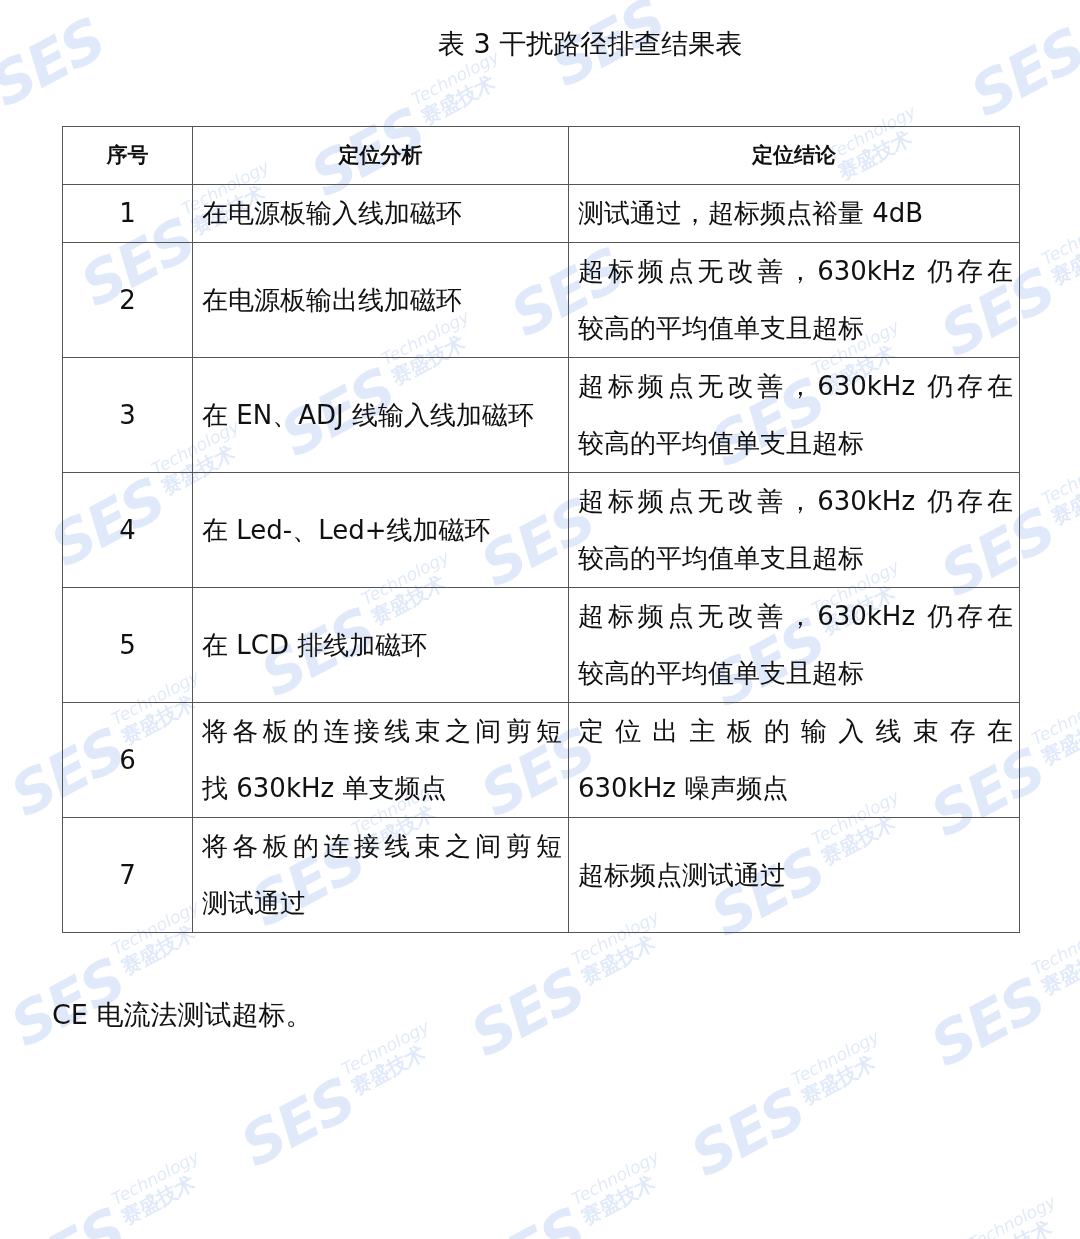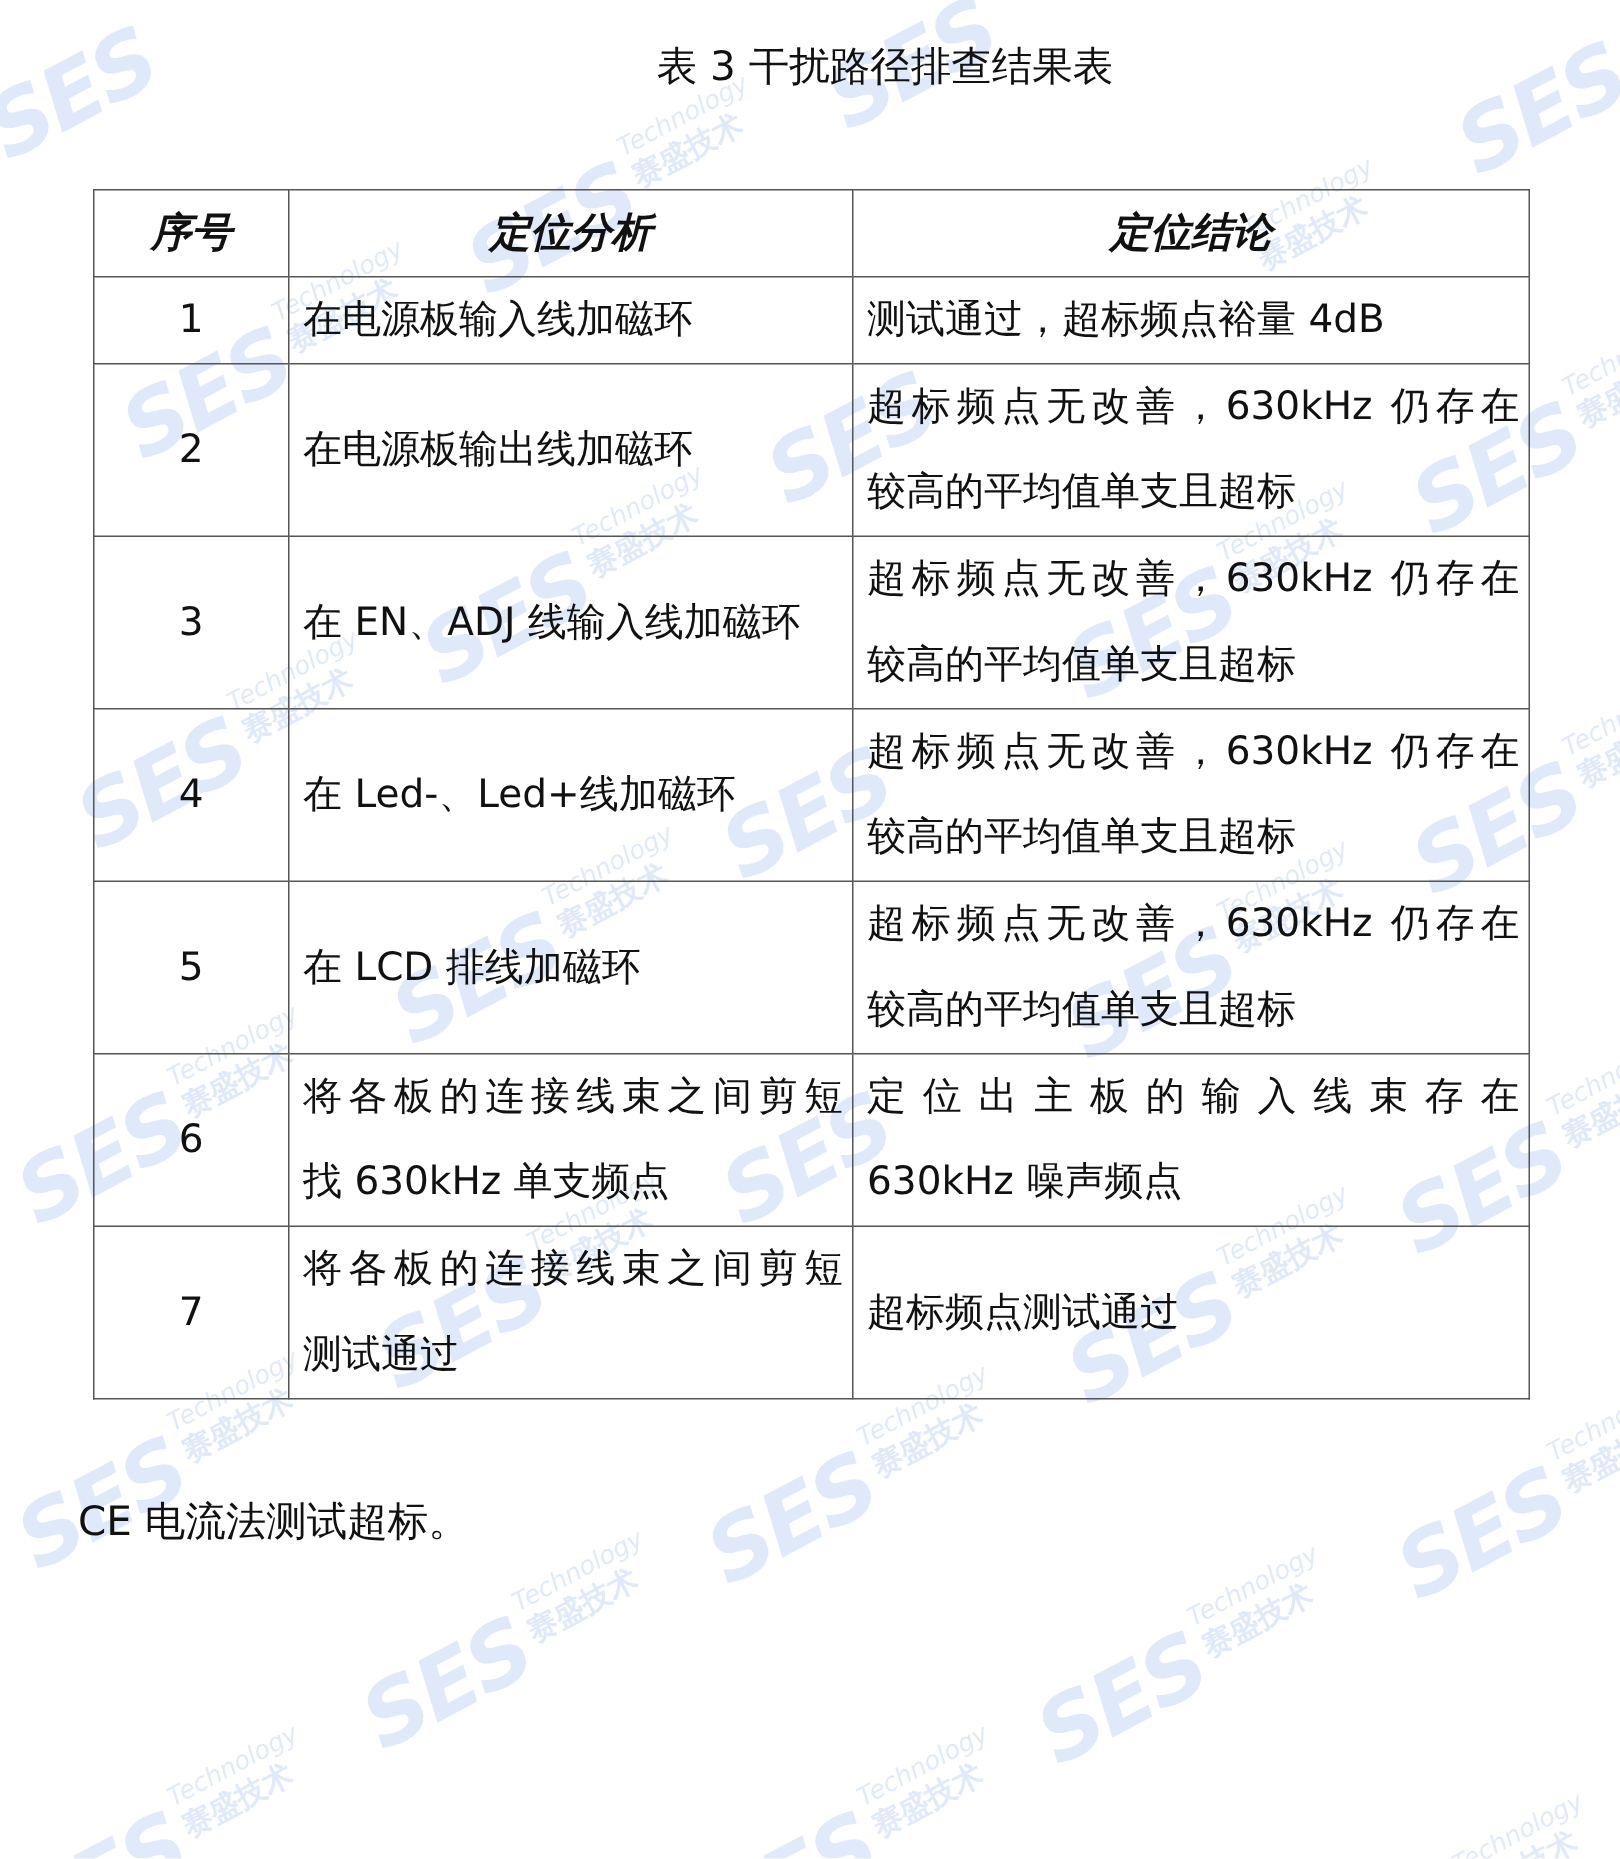--- a/index.html
+++ b/index.html
@@ -82,22 +82,21 @@
     table.result-table td {
       border: 1.5px solid #555555;
       padding: 0;
       line-height: 57px;
       vertical-align: middle;
     }
     table.result-table th {
       height: 57px;
       font-weight: bold;
       text-align: center;
-      font-size: 27px;
-      font-style: italic;
+      font-size: 21px;
     }
     col.c-idx { width: 130px; }
     col.c-ana { width: 376px; }
     col.c-con { width: 451px; }
     td.idx {
       text-align: center;
     }
     td.ana, td.con {
       text-align: left;
       padding-left: 9px !important;

